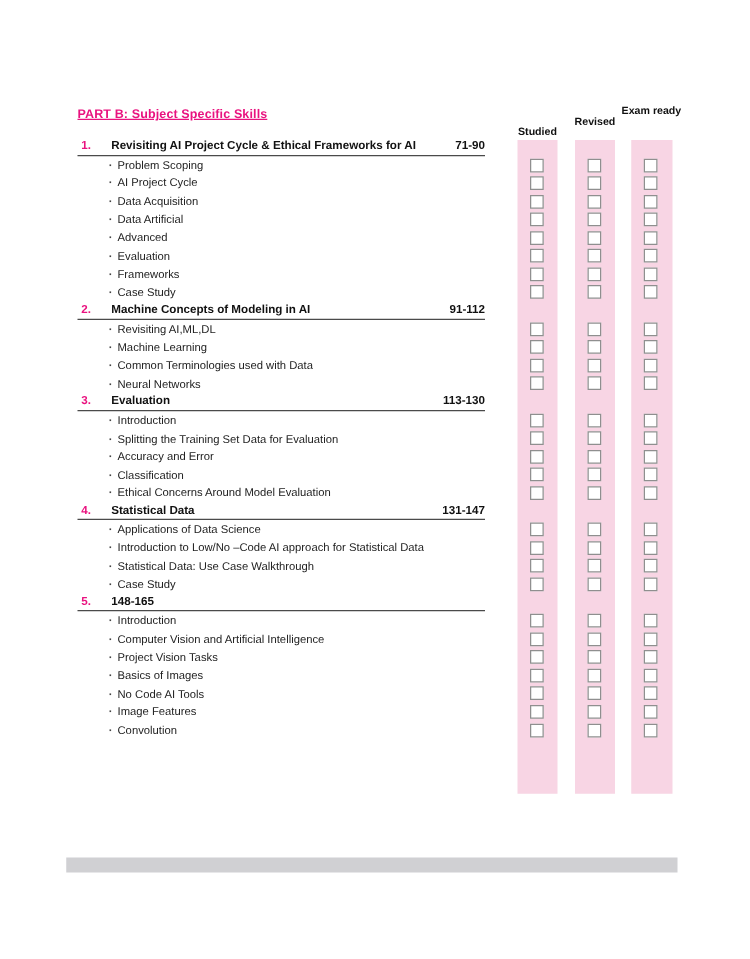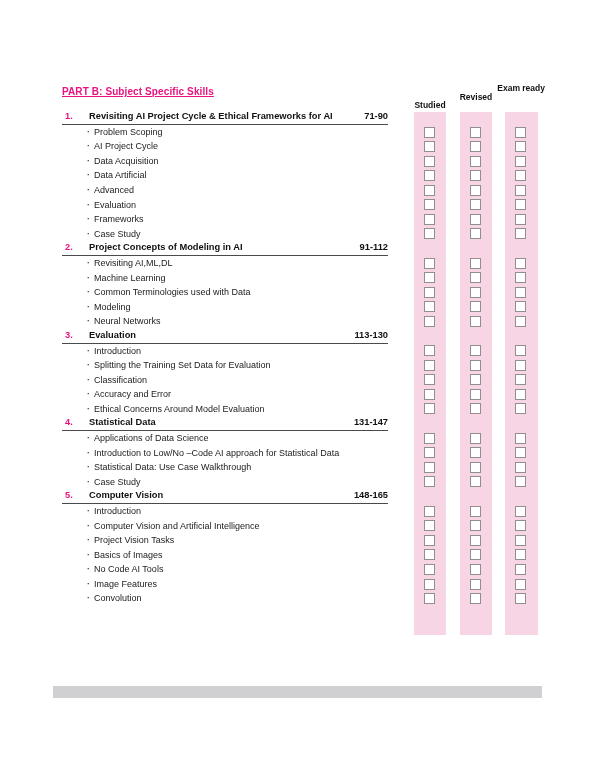--- a/index.html
+++ b/index.html
@@ -75,50 +75,48 @@
       <div class="row irow"><span class="itm">Problem Scoping</span><span class="cb cb1"></span><span class="cb cb2"></span><span class="cb cb3"></span></div>
       <div class="row irow"><span class="itm">AI Project Cycle</span><span class="cb cb1"></span><span class="cb cb2"></span><span class="cb cb3"></span></div>
       <div class="row irow"><span class="itm">Data Acquisition</span><span class="cb cb1"></span><span class="cb cb2"></span><span class="cb cb3"></span></div>
       <div class="row irow"><span class="itm">Data Artificial</span><span class="cb cb1"></span><span class="cb cb2"></span><span class="cb cb3"></span></div>
       <div class="row irow"><span class="itm">Advanced</span><span class="cb cb1"></span><span class="cb cb2"></span><span class="cb cb3"></span></div>
       <div class="row irow"><span class="itm">Evaluation</span><span class="cb cb1"></span><span class="cb cb2"></span><span class="cb cb3"></span></div>
       <div class="row irow"><span class="itm">Frameworks</span><span class="cb cb1"></span><span class="cb cb2"></span><span class="cb cb3"></span></div>
       <div class="row irow"><span class="itm">Case Study</span><span class="cb cb1"></span><span class="cb cb2"></span><span class="cb cb3"></span></div>
       <div class="row hrow">
         <span class="num">2.</span>
-        <span class="ttl">Project Concepts of Modeling in AI</span>
+        <span class="ttl">Machine Concepts of Modeling in AI</span>
         <span class="pg">91-112</span>
       </div>
       <div class="row irow"><span class="itm">Revisiting AI,ML,DL</span><span class="cb cb1"></span><span class="cb cb2"></span><span class="cb cb3"></span></div>
       <div class="row irow"><span class="itm">Machine Learning</span><span class="cb cb1"></span><span class="cb cb2"></span><span class="cb cb3"></span></div>
       <div class="row irow"><span class="itm">Common Terminologies used with Data</span><span class="cb cb1"></span><span class="cb cb2"></span><span class="cb cb3"></span></div>
-      <div class="row irow"><span class="itm">Modeling</span><span class="cb cb1"></span><span class="cb cb2"></span><span class="cb cb3"></span></div>
       <div class="row irow"><span class="itm">Neural Networks</span><span class="cb cb1"></span><span class="cb cb2"></span><span class="cb cb3"></span></div>
       <div class="row hrow">
         <span class="num">3.</span>
         <span class="ttl">Evaluation</span>
         <span class="pg">113-130</span>
       </div>
       <div class="row irow"><span class="itm">Introduction</span><span class="cb cb1"></span><span class="cb cb2"></span><span class="cb cb3"></span></div>
       <div class="row irow"><span class="itm">Splitting the Training Set Data for Evaluation</span><span class="cb cb1"></span><span class="cb cb2"></span><span class="cb cb3"></span></div>
+      <div class="row irow"><span class="itm">Accuracy and Error</span><span class="cb cb1"></span><span class="cb cb2"></span><span class="cb cb3"></span></div>
       <div class="row irow"><span class="itm">Classification</span><span class="cb cb1"></span><span class="cb cb2"></span><span class="cb cb3"></span></div>
-      <div class="row irow"><span class="itm">Accuracy and Error</span><span class="cb cb1"></span><span class="cb cb2"></span><span class="cb cb3"></span></div>
       <div class="row irow"><span class="itm">Ethical Concerns Around Model Evaluation</span><span class="cb cb1"></span><span class="cb cb2"></span><span class="cb cb3"></span></div>
       <div class="row hrow">
         <span class="num">4.</span>
         <span class="ttl">Statistical Data</span>
         <span class="pg">131-147</span>
       </div>
       <div class="row irow"><span class="itm">Applications of Data Science</span><span class="cb cb1"></span><span class="cb cb2"></span><span class="cb cb3"></span></div>
       <div class="row irow"><span class="itm">Introduction to Low/No –Code AI approach for Statistical Data</span><span class="cb cb1"></span><span class="cb cb2"></span><span class="cb cb3"></span></div>
       <div class="row irow"><span class="itm">Statistical Data: Use Case Walkthrough</span><span class="cb cb1"></span><span class="cb cb2"></span><span class="cb cb3"></span></div>
       <div class="row irow"><span class="itm">Case Study</span><span class="cb cb1"></span><span class="cb cb2"></span><span class="cb cb3"></span></div>
       <div class="row hrow">
         <span class="num">5.</span>
-        <span class="ttl">Computer Vision</span>
         <span class="pg">148-165</span>
       </div>
       <div class="row irow"><span class="itm">Introduction</span><span class="cb cb1"></span><span class="cb cb2"></span><span class="cb cb3"></span></div>
       <div class="row irow"><span class="itm">Computer Vision and Artificial Intelligence</span><span class="cb cb1"></span><span class="cb cb2"></span><span class="cb cb3"></span></div>
       <div class="row irow"><span class="itm">Project Vision Tasks</span><span class="cb cb1"></span><span class="cb cb2"></span><span class="cb cb3"></span></div>
       <div class="row irow"><span class="itm">Basics of Images</span><span class="cb cb1"></span><span class="cb cb2"></span><span class="cb cb3"></span></div>
       <div class="row irow"><span class="itm">No Code AI Tools</span><span class="cb cb1"></span><span class="cb cb2"></span><span class="cb cb3"></span></div>
       <div class="row irow"><span class="itm">Image Features</span><span class="cb cb1"></span><span class="cb cb2"></span><span class="cb cb3"></span></div>
       <div class="row irow"><span class="itm">Convolution</span><span class="cb cb1"></span><span class="cb cb2"></span><span class="cb cb3"></span></div>
     </div>

